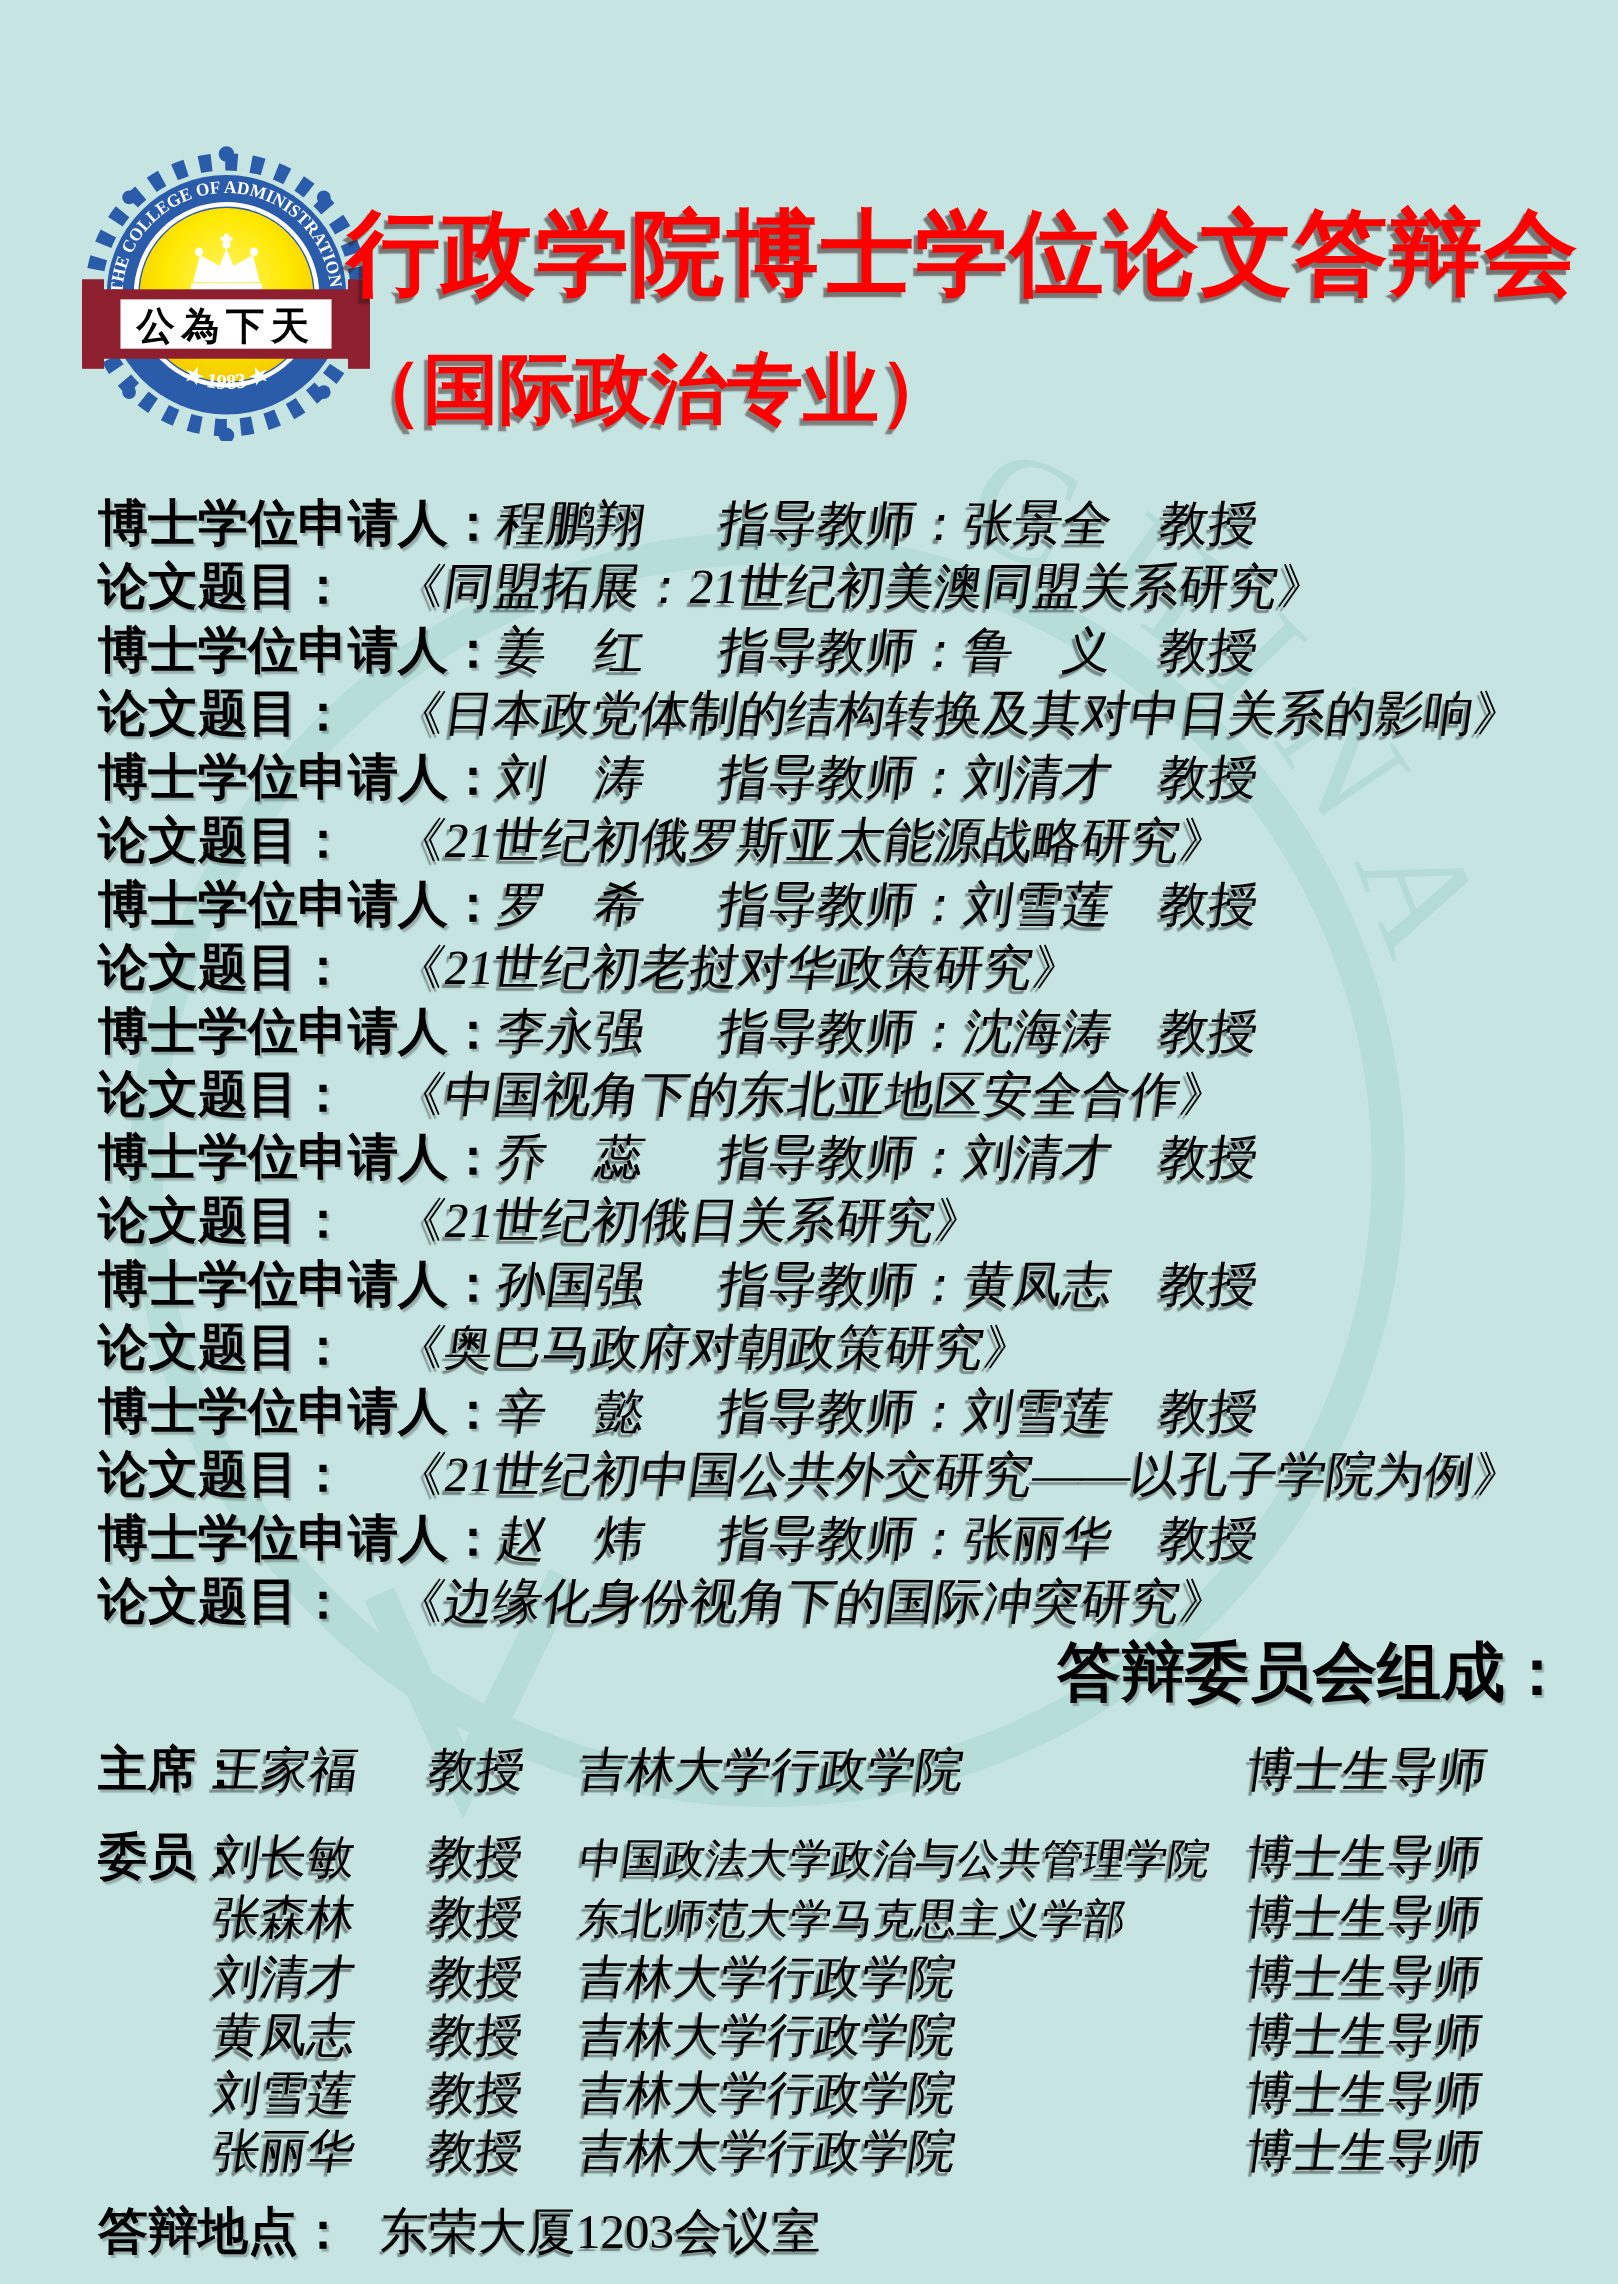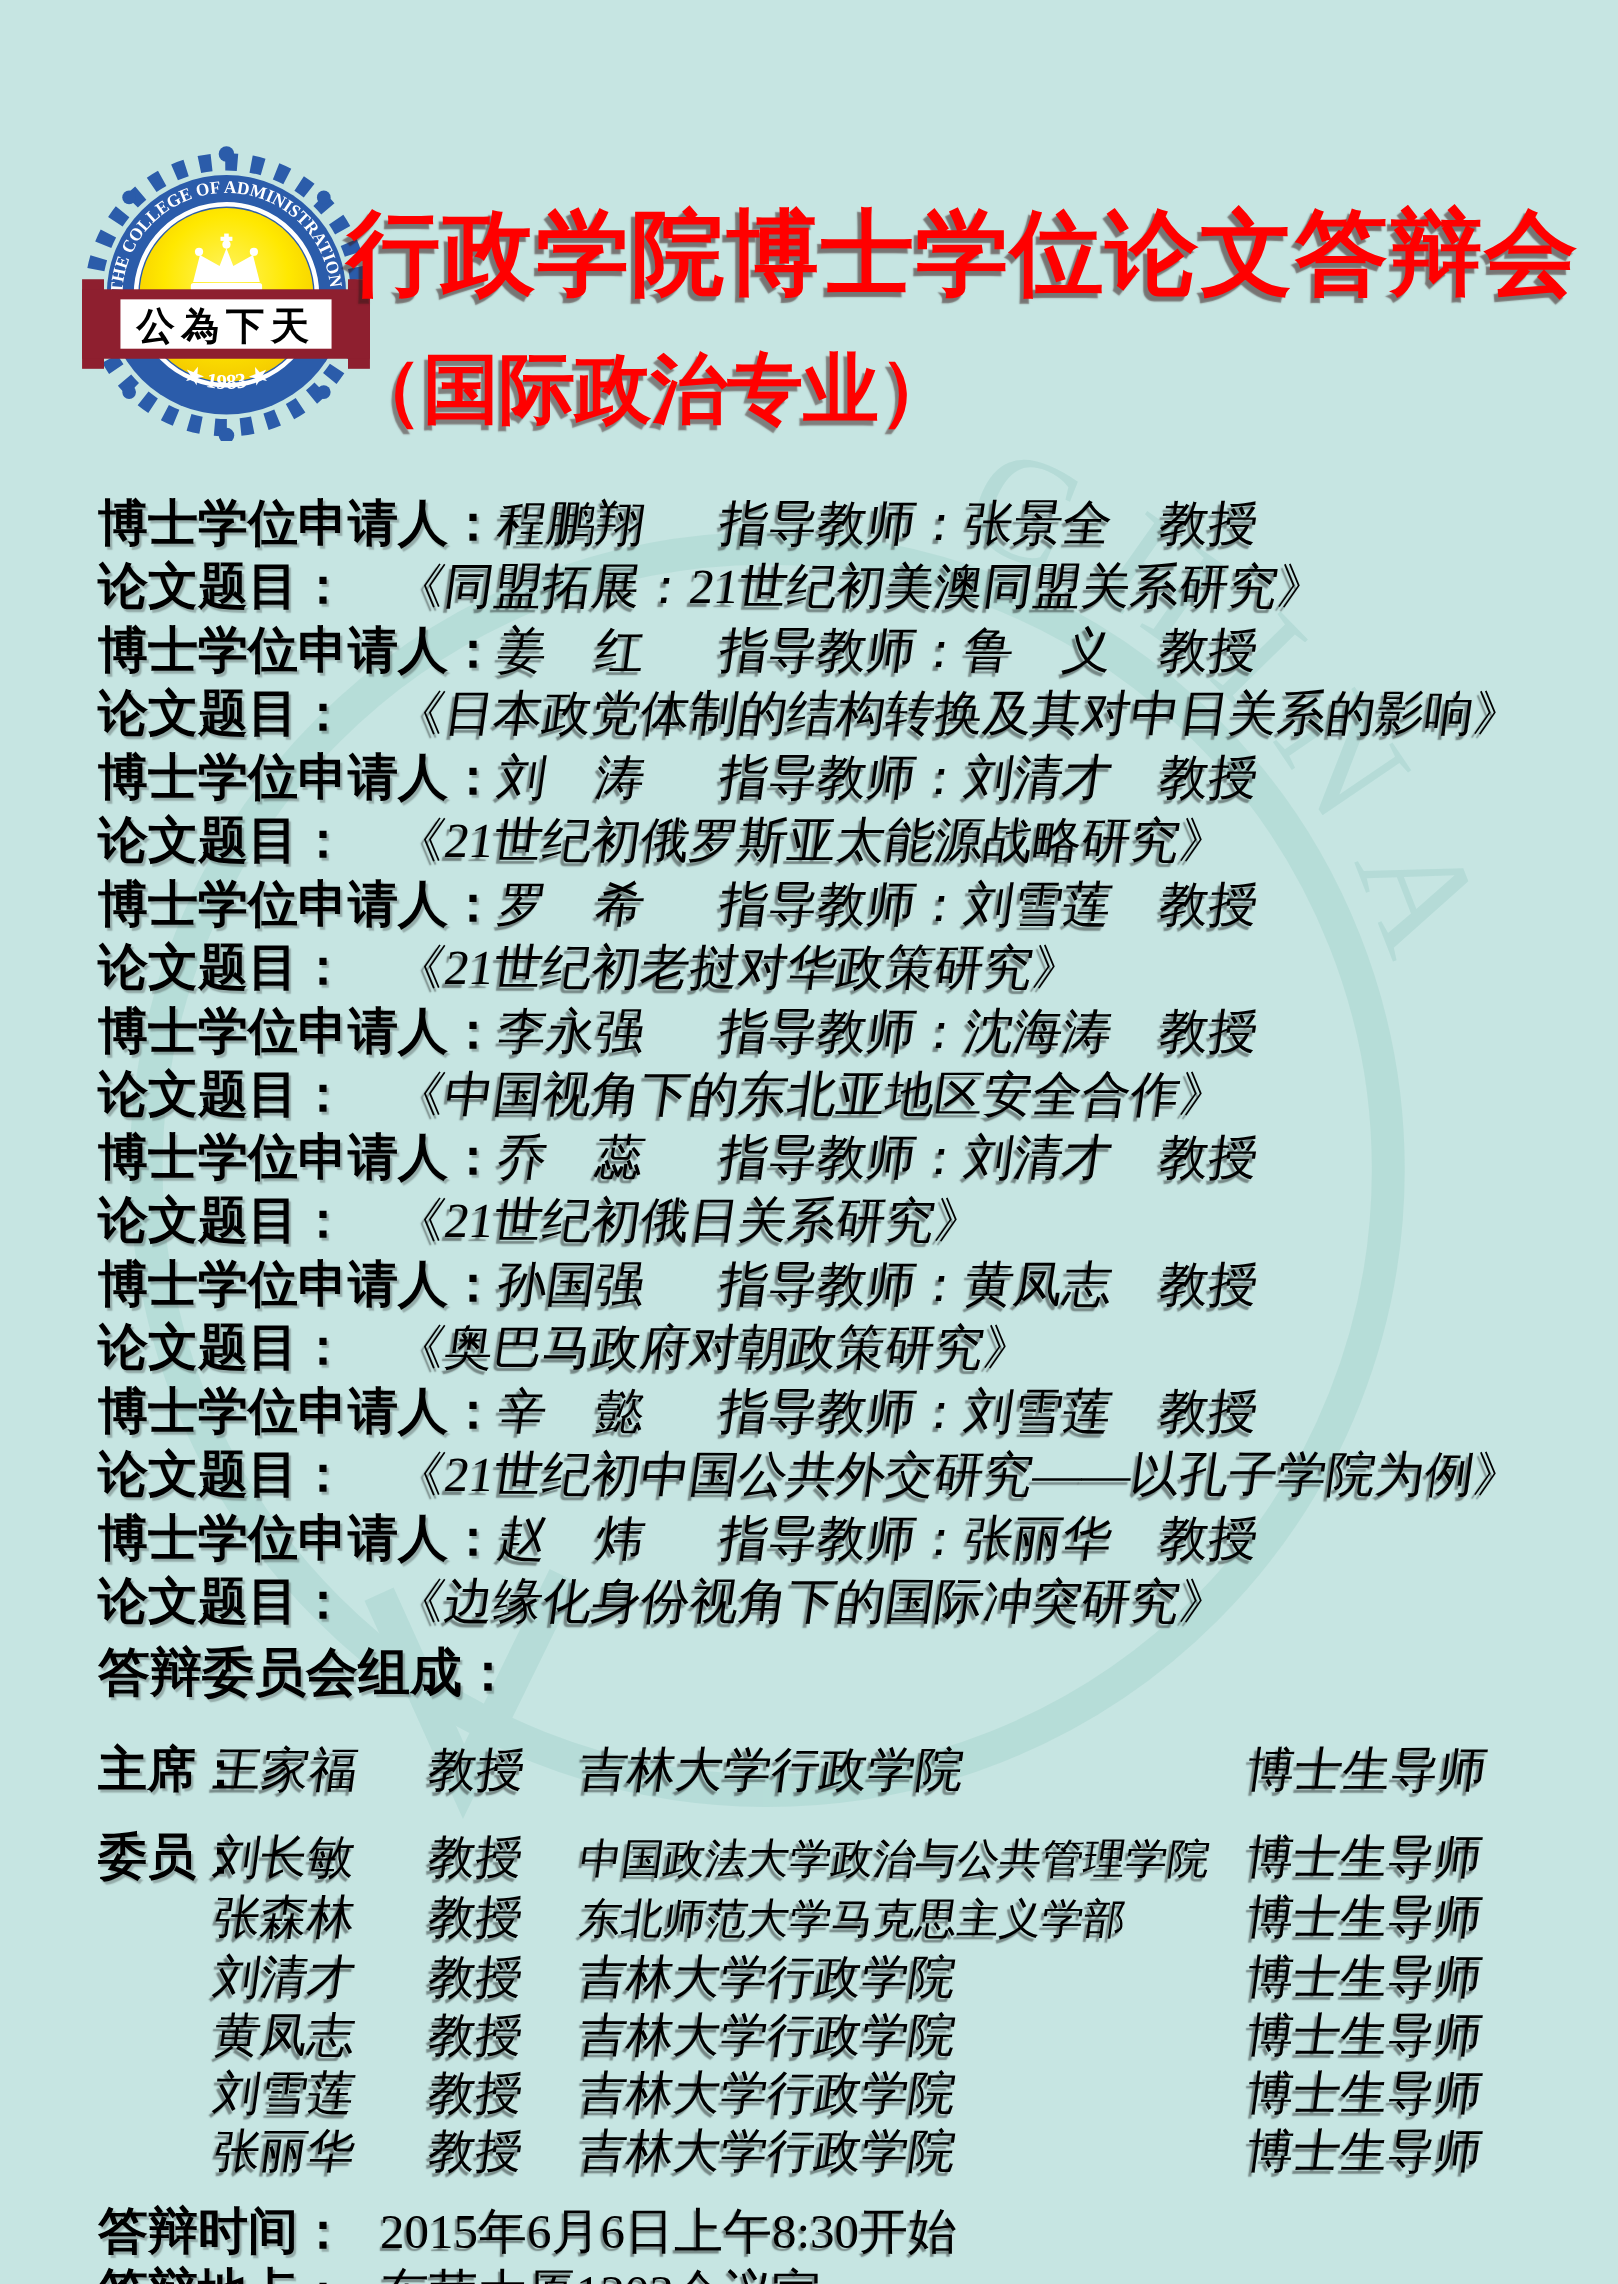--- a/index.html
+++ b/index.html
@@ -42,21 +42,21 @@
   
   .content{position:absolute;left:98px;top:492px;width:1462px;}
   .block{margin-bottom:0.9px;}
   .bline{font-size:49px;line-height:63px;white-space:pre;}
   .bline .lab{font-size:50px;}
   .app-name{margin-right:75px;}
   .adv-name{margin-right:48px;}
   .thesis-gap{display:inline-block;width:48px;}
   
   .committee{position:absolute;left:98px;top:1644px;width:1471px;}
-  .cm-heading{font-size:52px;line-height:56px;}
+  .cm-heading{font-size:64px;line-height:56px;text-align:right;}
   .row{display:flex;align-items:baseline;font-size:48px;line-height:59px;white-space:pre;}
   .chair-row{margin-top:40px;}
   .members{margin-top:28px;}
   .members .row{line-height:58px;font-size:47px;}
   .col-label{width:116px;flex:none;font-size:49px;}
   .col-name{width:215px;flex:none;}
   .col-title{width:151px;flex:none;}
   .col-org{width:667px;flex:none;}
   .col-role{flex:none;}
   .org-small{font-size:42px;}
@@ -240,18 +240,17 @@
         <span class="col-label"></span>
         <span class="col-name"><span class="ser">张丽华</span></span>
         <span class="col-title"><span class="ser">教授</span></span>
         <span class="col-org"><span class="ser">吉林大学行政学院</span></span>
         <span class="col-role"><span class="ser">博士生导师</span></span>
       </div>
     </div>
   </div>
 
   <div class="footer">
-    <div class="frow"><span class="lab">答辩时间：</span><span class="fgap"></span><span class="ser-up">2015年6月6日上午8:30开始</span></div>
     <div class="frow"><span class="lab">答辩地点：</span><span class="fgap"></span><span class="ser-up">东荣大厦1203会议室</span></div>
   </div>
 
 </div>
 
 
 </body></html>

